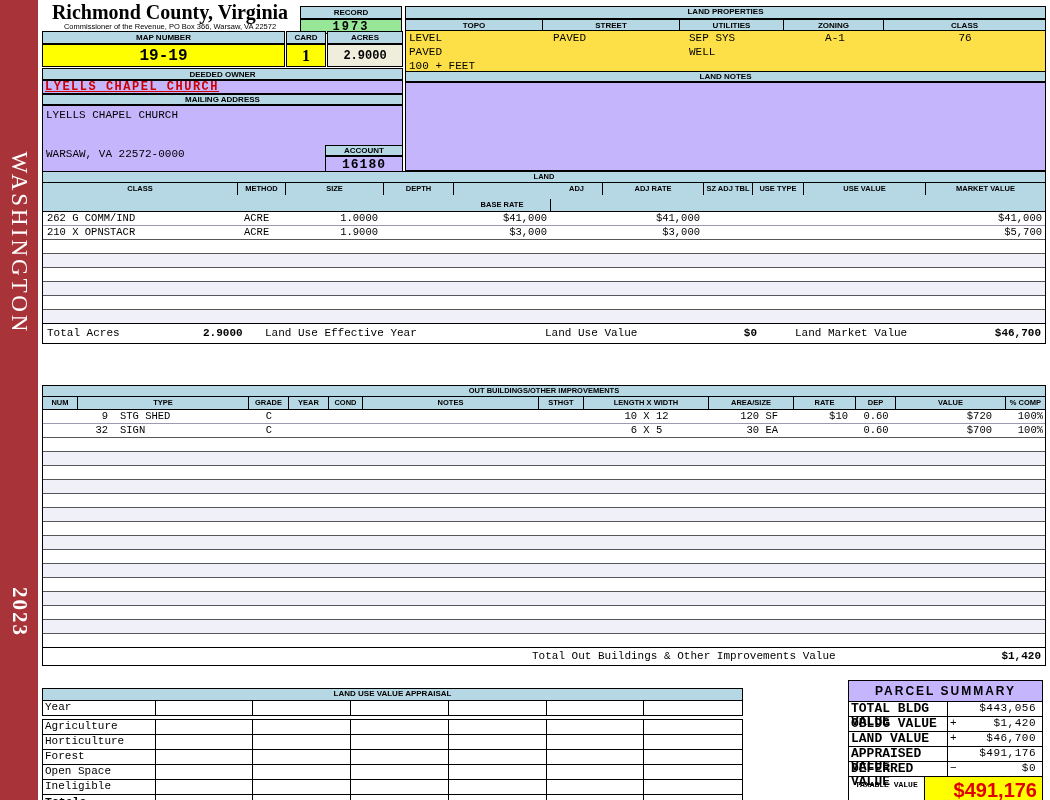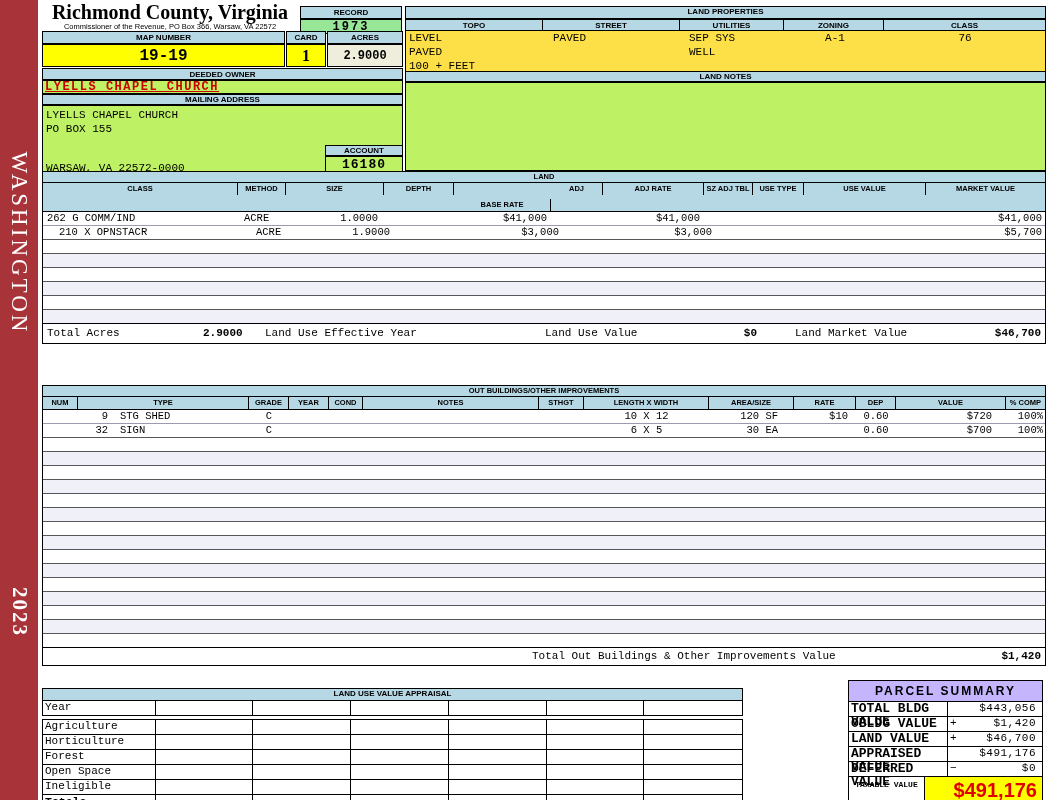--- a/index.html
+++ b/index.html
@@ -11,21 +11,21 @@
   
   .sidebar{left:0;top:0;width:38px;height:800px;background:#a83338;}
   .vtext{position:absolute;color:#fff;font-family:"Liberation Serif",serif;white-space:nowrap;
          transform:translate(-50%,-50%) rotate(90deg);}
   .vdistrict{left:19px;top:243px;font-size:23px;letter-spacing:3px;}
   .vyear{left:19px;top:612px;font-size:21px;font-weight:bold;letter-spacing:2px;}
 
   
   .bar{background:#b6d7e4;border:1px solid #000;font-weight:bold;font-size:8px;
        text-align:center;color:#000;}
-  .cellbox{border:1px solid #000;background:#bef264;}
+  .cellbox{border:1px solid #000;background:#c4b5fd;}
 
   .county-title{font-family:"Liberation Serif",serif;font-weight:bold;font-size:20px;text-align:center;line-height:21px;}
   .county-sub{font-size:7.5px;text-align:center;line-height:8px;letter-spacing:0px;}
 
   .bigval{font-weight:bold;text-align:center;}
 
   
   .lp-row{display:flex;}
   .lp-h{background:#b6d7e4;border-top:1px solid #000;border-bottom:1px solid #000;border-right:1px solid #000;
         font-weight:bold;font-size:8px;text-align:center;line-height:11px;height:12px;box-sizing:border-box;}
@@ -129,21 +129,20 @@
   <div class="abs cellbox bigval mono" style="left:42px;top:44px;width:243px;height:23px;background:#ffff00;font-size:16px;line-height:22px;">19-19</div>
   <div class="abs cellbox bigval" style="left:286px;top:44px;width:40px;height:23px;background:#ffff00;font-family:'Liberation Serif',serif;font-size:16px;line-height:22px;">1</div>
   <div class="abs cellbox bigval mono" style="left:327px;top:44px;width:76px;height:23px;background:#efeedd;font-size:12px;line-height:22px;">2.9000</div>
 
   <div class="abs bar" style="left:42px;top:68px;width:361px;height:12px;line-height:11px;">DEEDED OWNER</div>
   <div class="abs cellbox mono" style="left:42px;top:80px;width:361px;height:14px;font-weight:bold;font-size:12px;line-height:13px;color:#cc0000;letter-spacing:1.5px;padding-left:2px;text-decoration:underline;">LYELLS CHAPEL CHURCH</div>
 
   <div class="abs bar" style="left:42px;top:94px;width:361px;height:11px;line-height:10px;">MAILING ADDRESS</div>
   <div class="abs cellbox mono" style="left:42px;top:105px;width:361px;height:67px;font-size:11px;line-height:14px;padding:2px 0 0 3px;">
     <div>LYELLS CHAPEL CHURCH</div>
-    <div>PO BOX 155</div>
     <div style="margin-top:25px;">WARSAW, VA 22572-0000</div>
   </div>
   <div class="abs bar" style="left:325px;top:145px;width:78px;height:11px;line-height:10px;">ACCOUNT</div>
   <div class="abs cellbox bigval mono" style="left:325px;top:156px;width:78px;height:16px;font-size:13px;line-height:15px;letter-spacing:1px;">16180</div>
 
   <div class="abs bar" style="left:405px;top:71px;width:641px;height:11px;line-height:10px;">LAND NOTES</div>
   <div class="abs cellbox" style="left:405px;top:82px;width:641px;height:89px;"></div>
 
   <div class="abs" style="left:42px;top:171px;width:1004px;border:1px solid #000;background:#fff;">
     <div class="bar" style="border:none;border-bottom:1px solid #000;height:10px;line-height:9px;font-size:7.5px;">LAND</div>
@@ -168,21 +167,21 @@
       <div class="td" style="width:70px;"></div>
       <div class="td r" style="width:97px;padding-right:4px;">$41,000</div>
       <div class="td" style="width:52px;"></div>
       <div class="td r" style="width:101px;padding-right:4px;">$41,000</div>
       <div class="td" style="width:49px;"></div>
       <div class="td" style="width:51px;"></div>
       <div class="td" style="width:122px;"></div>
       <div class="td r" style="flex:1;padding-right:3px;">$41,000</div>
     </div>
     <div class="trow mono">
-      <div class="td" style="width:195px;padding-left:4px;margin-left:12px;">210 X OPNSTACR</div>
+      <div class="td" style="width:195px;padding-left:4px;">210 X OPNSTACR</div>
       <div class="td" style="width:48px;padding-left:6px;">ACRE</div>
       <div class="td r" style="width:98px;padding-right:6px;">1.9000</div>
       <div class="td" style="width:70px;"></div>
       <div class="td r" style="width:97px;padding-right:4px;">$3,000</div>
       <div class="td" style="width:52px;"></div>
       <div class="td r" style="width:101px;padding-right:4px;">$3,000</div>
       <div class="td" style="width:49px;"></div>
       <div class="td" style="width:51px;"></div>
       <div class="td" style="width:122px;"></div>
       <div class="td r" style="flex:1;padding-right:3px;">$5,700</div>

